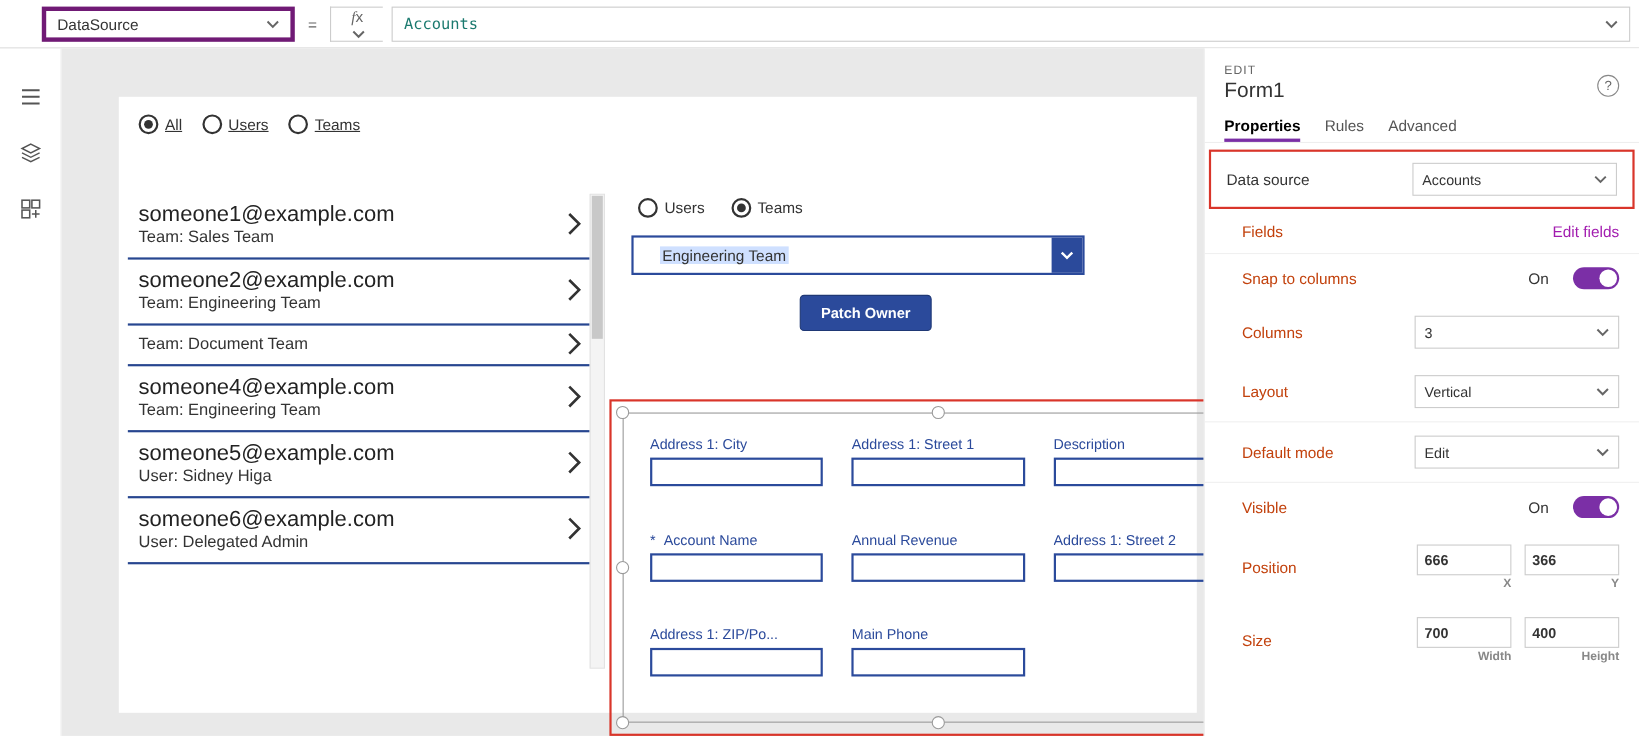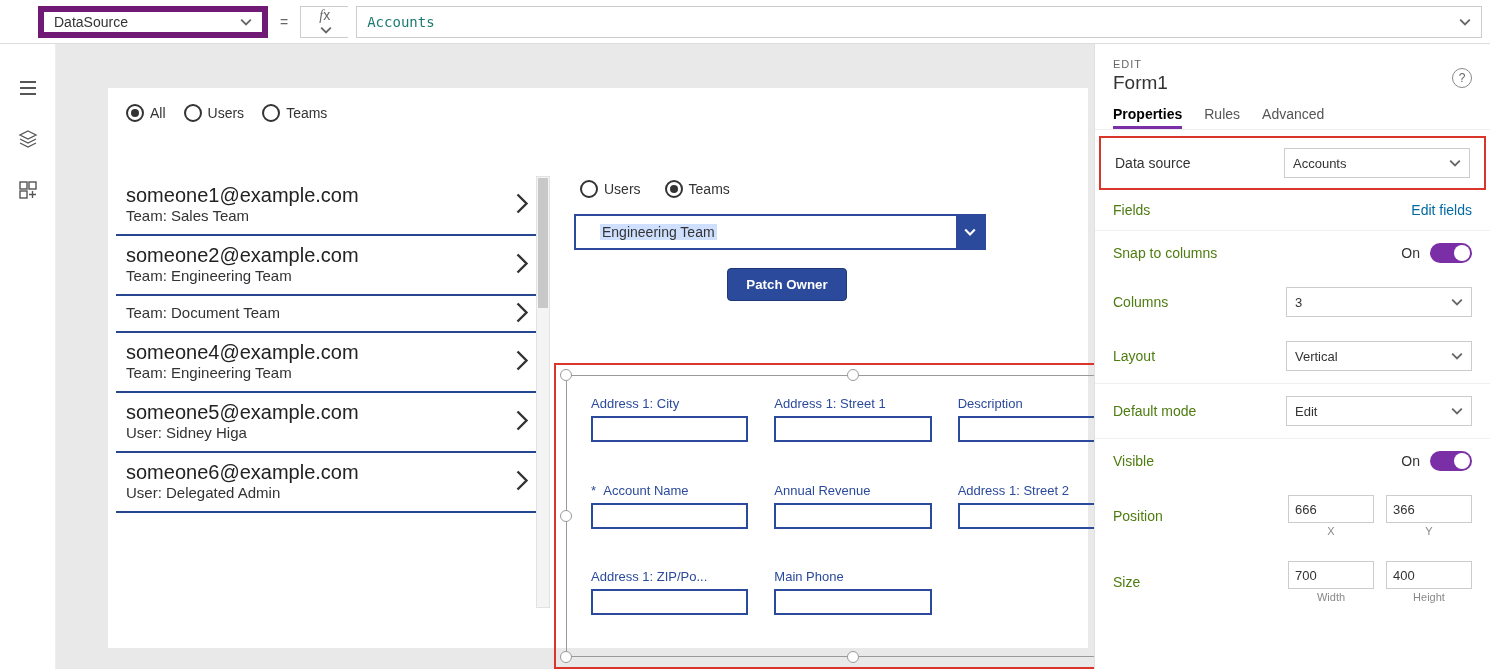--- a/index.html
+++ b/index.html
@@ -20,21 +20,21 @@
     align-items: center;
     height: 44px;
     border-bottom: 1px solid #ddd;
     background: #fff;
     padding: 0 8px;
     gap: 8px;
   }
   .prop-select {
     width: 230px;
     height: 32px;
-    border: 6px solid #701a75;
+    border: 4px solid #701a75;
     display: flex;
     align-items: center;
     justify-content: space-between;
     padding: 0 10px;
     margin-left: 30px;
   }
   .eq { color: #666; padding: 0 4px; }
   .fx-box {
     width: 48px; height: 32px;
     border: 1px solid #ccc; border-right: none;
@@ -77,20 +77,21 @@
     position: relative;
     overflow: hidden;
   }
   .canvas {
     position: absolute;
     left: 52px;
     top: 44px;
     width: 980px;
     height: 560px;
     background: #fff;
+    text-decoration: underline;
   }
 
   
   .filter-row {
     display: flex;
     align-items: center;
     gap: 18px;
     padding: 16px 18px 6px 18px;
     color: #333;
   }
@@ -213,44 +214,44 @@
   }
   .tab { padding-bottom: 4px; color:#555; }
   .tab.active { color:#000; font-weight:600; border-bottom: 3px solid #7b2fa6; }
 
   .prop-row {
     display:flex; align-items:center; justify-content:space-between;
     padding: 12px 18px;
     border-bottom: 1px solid #f0f0f0;
   }
   .prop-row.nb { border-bottom: none; }
-  .prop-row .lbl { color:#4d7c0f; }
+  .prop-row .lbl { color:#c2410c;margin-left:16px; }
   .dd-box {
     width: 186px; height: 30px; border:1px solid #ccc; display:flex; align-items:center; justify-content:space-between;
     padding: 0 8px; font-size:13px;
   }
-  .link { color: #0369a1; }
+  .link { color: #a21caf; }
   .highlight-row {
     border: 2px solid #d9352a; margin: 6px 4px 0 4px; padding: 10px 14px;
     display:flex; align-items:center; justify-content:space-between;
   }
   .toggle {
     width: 42px; height: 20px; border-radius: 20px; background:#7b2fa6; position:relative;
   }
   .toggle::after { content:""; position:absolute; right:2px; top:2px; width:16px; height:16px; background:#fff; border-radius:50%;}
-  .toggle-wrap { display:flex; align-items:center; gap:10px;}
+  .toggle-wrap { display:flex; align-items:center; gap:22px;}
 
   .pos-size {
     display:flex; gap: 12px;
   }
   .num-box {
     width: 86px; height: 28px; border:1px solid #ccc; padding:0 6px; display:flex; align-items:center; font-size:13px;
   }
   .sublbl { font-size: 11px; color:#888; text-align:center; margin-top:2px; }
-  .col { display:flex; flex-direction:column; align-items:center; }
+  .col { display:flex; flex-direction:column; align-items:flex-end;font-weight:bold; }
 
   .chev-svg { width:12px; height:12px; }
 </style>
 </head>
 <body>
 
 <div class="formula-bar">
   <div class="prop-select">
     <span>DataSource</span>
     <svg class="chev-svg" viewBox="0 0 10 10">

